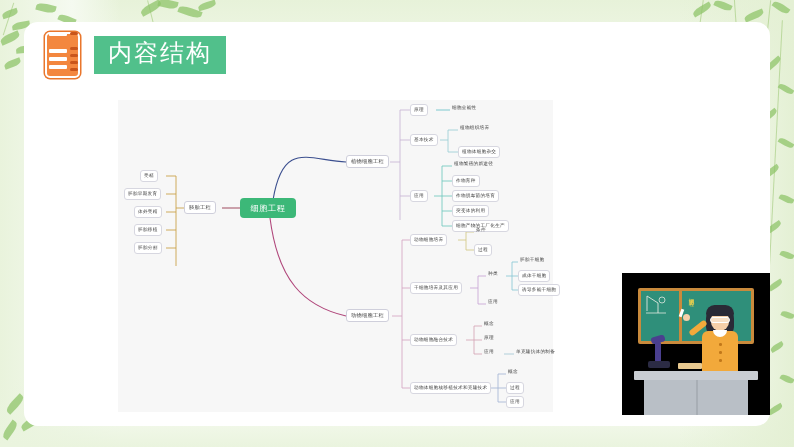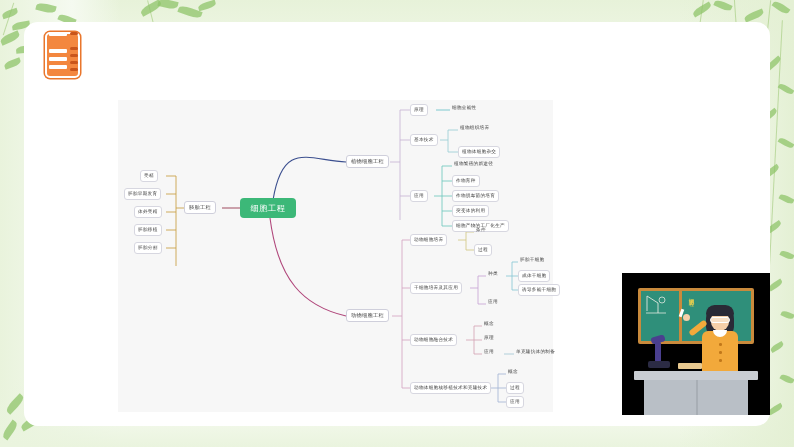--- a/index.html
+++ b/index.html
@@ -288,20 +288,23 @@
     <div class="nb-line"></div>
       <div class="nb-line"></div>
     <div class="nb-line"></div>
       <div class="nb-line"></div>
     <div class="nb-ring"></div>
       <div class="nb-ring"></div>
     <div class="nb-ring"></div>
       <div class="nb-ring"></div>
       <div class="nb-ring"></div>
   </div>
+  <div id="title-chip">
+    <span class="t">内容结构</span>
+  </div>
 </div>
 
 <div id="mindmap">
 
   <svg id="mm-svg" viewBox="0 0 435 312" xmlns="http://www.w3.org/2000/svg">
 
     <path d="M155 100 C 165 40, 190 60, 228 62" fill="none" stroke="#3b4f8f" stroke-width="1.1"></path>
 
     <path d="M152 118 C 160 180, 185 206, 228 216" fill="none" stroke="#b0477b" stroke-width="1.1"></path>
 

